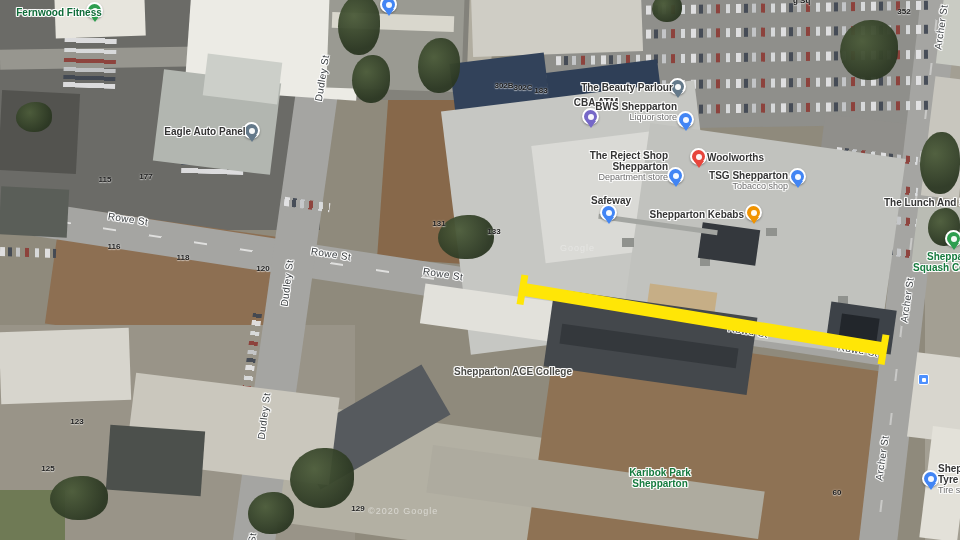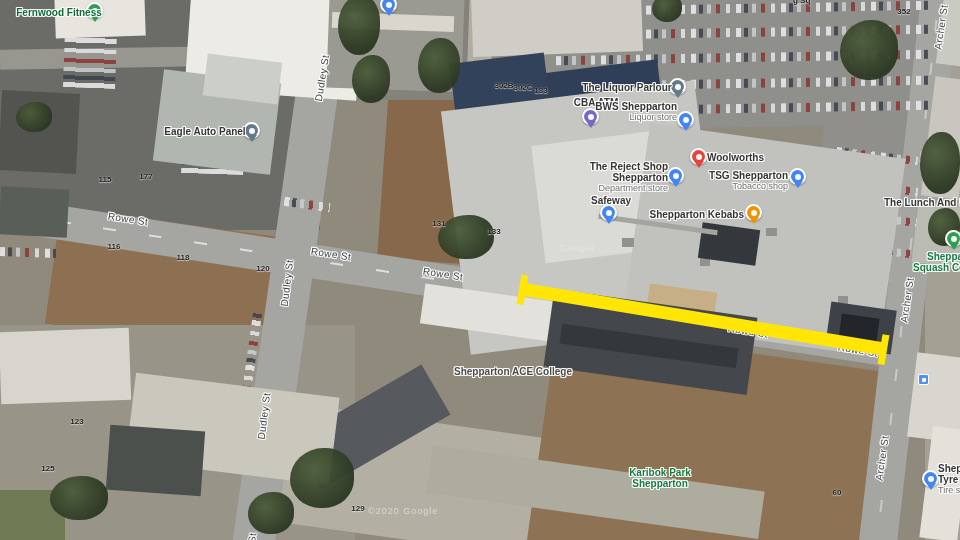--- a/index.html
+++ b/index.html
@@ -198,27 +198,27 @@
   <div class="abs pin" style="left: 600px; top: 204px; --c: #4285F4;"></div>
   <div class="abs pin" style="left: 690px; top: 148px; --c: #E7453C;"></div>
   <div class="abs pin" style="left: 789px; top: 168px; --c: #4285F4;"></div>
   <div class="abs pin" style="left: 745px; top: 204px; --c: #F09300;"></div>
   <div class="abs pin" style="left: 945px; top: 230px; --c: #2E9E4F;"></div>
   <div class="abs pin" style="left: 922px; top: 470px; --c: #4285F4;"></div>
   <div class="abs busstop" style="left:918px;top:374px;"></div>
 
   <div class="abs poi halo cc" style="left: 51px; top: 12px; color: rgb(14, 107, 56); margin-left: 8px;">Fernwood Fitness</div>
   <div class="abs poi halo cc" style="left:205px;top:131px;">Eagle Auto Panel</div>
-  <div class="abs poi halo cc" style="left:627px;top:87px;">The Liquor Parlour</div>
+  <div class="abs poi halo cc" style="left:627px;top:87px;">The Beauty Parlour</div>
   <div class="abs poi halo cc" style="left:596px;top:102px;">CBA ATM</div>
   <div class="abs poi halo" style="left:677px;top:112px;transform:translate(-100%,-50%);text-align:right;">
     <span class="l">BWS Shepparton</span>
     <span class="sub halo">Liquor store</span>
   </div>
-  <div class="abs poi halo" style="left:668px;top:177px;transform:translate(-100%,-50%);text-align:right;">
+  <div class="abs poi halo" style="left:668px;top:166px;transform:translate(-100%,-50%);text-align:right;">
     <span class="l">The Reject Shop</span>
     <span class="l">Shepparton</span>
     <span class="sub halo">Department store</span>
   </div>
   <div class="abs poi halo cc" style="left:611px;top:200px;">Safeway</div>
   <div class="abs poi halo" style="left:707px;top:157px;transform:translate(0,-50%);">Woolworths</div>
   <div class="abs poi halo" style="left:788px;top:181px;transform:translate(-100%,-50%);text-align:right;">
     <span class="l">TSG Shepparton</span>
     <span class="sub halo">Tobacco shop</span>
   </div>

